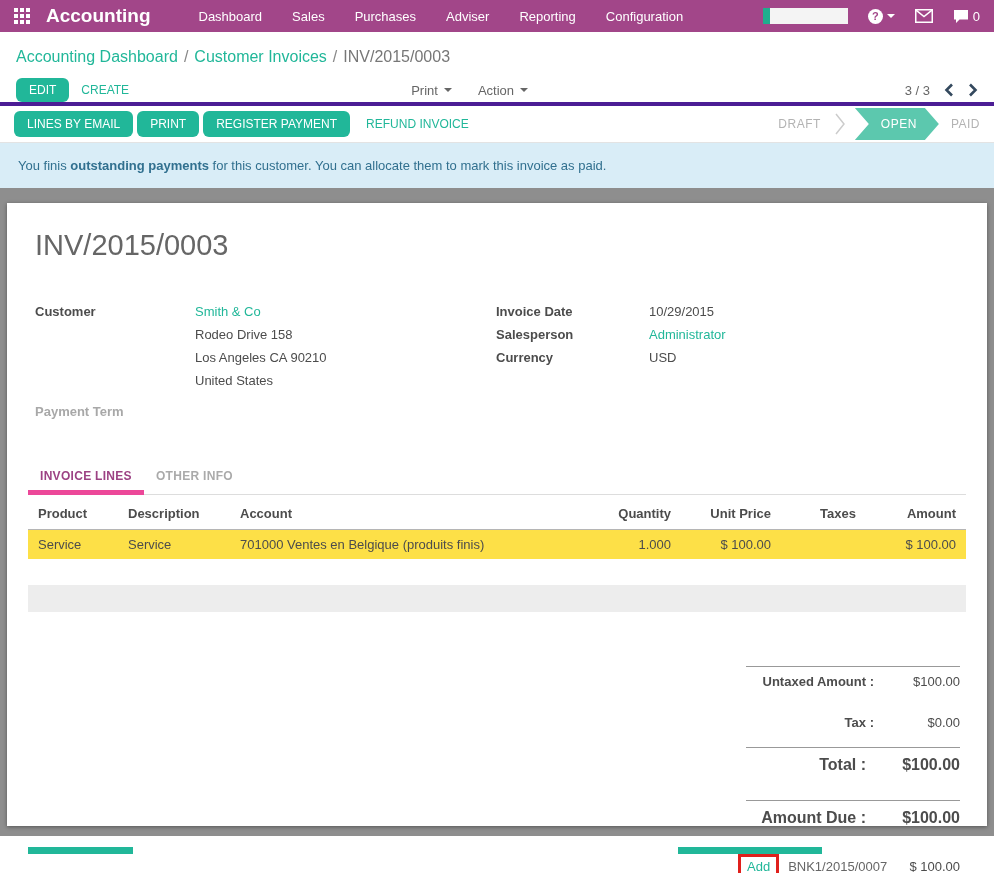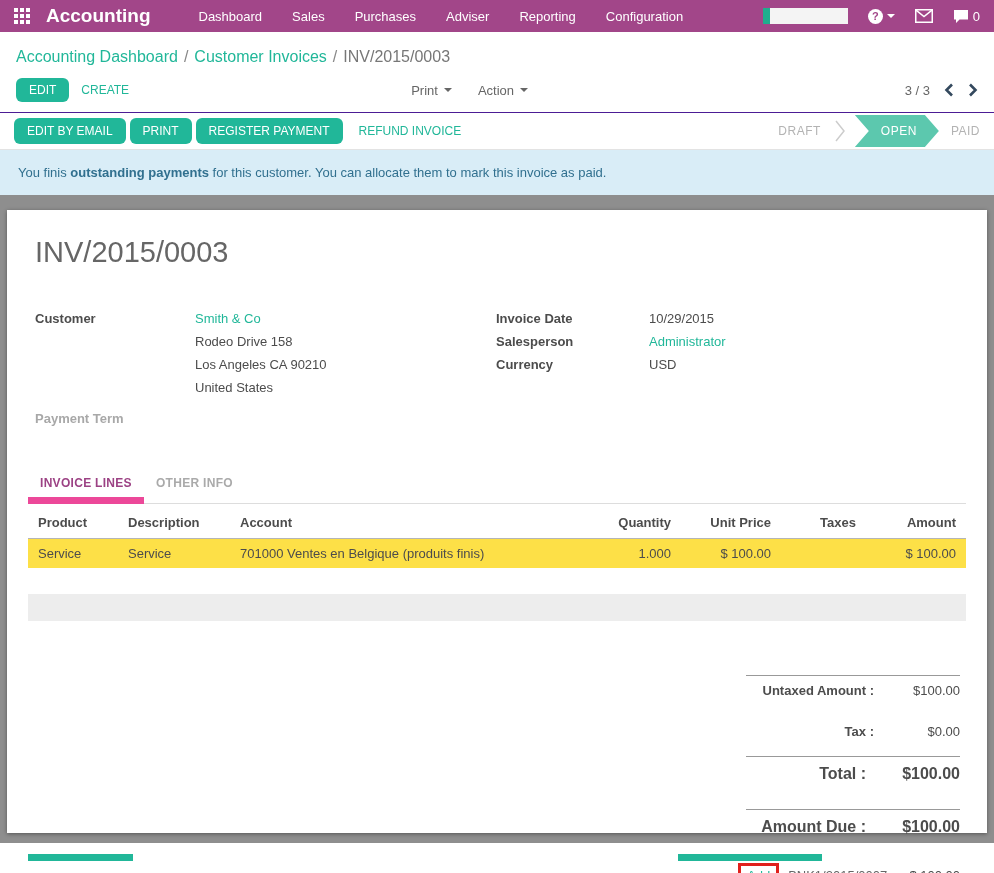--- a/index.html
+++ b/index.html
@@ -20,21 +20,21 @@
   .user-box i { display:block; width:7px; height:100%; background:#1fae8e; }
   .help-wrap { display:flex; align-items:center; gap:4px; cursor:pointer; }
   .help-circle { width:15px; height:15px; border-radius:50%; background:#fff;
     color:#a24689; font-size:11px; font-weight:bold; text-align:center; line-height:15px; }
   .caret-w { width:0; height:0; border-left:4px solid transparent;
     border-right:4px solid transparent; border-top:4px solid #fff; }
   .msg-count { font-size:13px; margin-left:4px; }
   .chat-wrap { display:flex; align-items:center; cursor:pointer; }
 
   
-  .cp { padding:16px 16px 10px 16px; border-bottom:1px solid #4c1d95; }
+  .cp { padding:16px 16px 0 16px; border-bottom:4px solid #4c1d95; }
   .breadcrumb { font-size:16px; margin-bottom:12px; }
   .breadcrumb a { color:#21b799; text-decoration:none; cursor:pointer; }
   .breadcrumb .sep { color:#888; margin:0 6px; }
   .breadcrumb .current { color:#777; }
   .cp-row { display:flex; align-items:center; }
   .btn-teal { background:#21b799; color:#fff; border:none; font-size:12px;
     padding:5px 13px; border-radius:6px; cursor:pointer;
     font-family:"Liberation Sans", sans-serif; }
   .btn-link-teal { background:none; border:none; color:#21b799; font-size:12px;
     padding:5px 12px; cursor:pointer; font-family:"Liberation Sans", sans-serif; }
@@ -78,21 +78,21 @@
   .link-teal { color:#21b799; text-decoration:none; cursor:pointer; }
   .fields-right { width:470px; }
   .fr-row { display:flex; line-height:23px; }
   .fr-row .field-label { width:153px; }
   .pt-label { margin-top:8px; }
 
   
   .tabs { display:flex; margin:40px 0 0 0; border-bottom:1px solid #ddd; }
   .tab { font-size:12px; font-weight:bold; padding:6px 12px 7px 12px; cursor:pointer;
     letter-spacing:.3px; }
-  .tab.active { color:#9c4284; border-bottom:7px solid #ec4899; margin-bottom:-1px; }
+  .tab.active { color:#9c4284; border-bottom:5px solid #ec4899; margin-bottom:-1px; }
   .tab.inactive { color:#aaa; }
 
   
   table.lines { width:100%; border-collapse:collapse; font-size:13px; margin-top:3px; }
   table.lines th { text-align:left; font-weight:bold; color:#4c4c4c;
     padding:8px 10px; border-bottom:1px solid #b5b5b5; }
   table.lines th.num, table.lines td.num { text-align:right; }
   table.lines td { padding:7px 10px; background:#fde047; color:#4c4c4c;margin-left:7px; }
   .empty-bar { height:27px; background:#ededed; margin-top:26px; }
 
@@ -193,21 +193,21 @@
       <span class="pager-arrow">
         <svg width="10" height="14" viewBox="0 0 10 14">
           <polyline points="2,1.5 7.5,7 2,12.5" fill="none" stroke="#34495e" stroke-width="2.6"></polyline>
         </svg>
       </span>
     </div>
   </div>
 </div>
 
 <div class="statusbar">
-  <button class="btn-teal">EDIT BY EMAIL</button>
+  <button class="btn-teal">LINES BY EMAIL</button>
   <button class="btn-teal">PRINT</button>
   <button class="btn-teal">REGISTER PAYMENT</button>
   <button class="btn-link-teal">REFUND INVOICE</button>
   <div class="sb-states">
     <span class="state-muted">DRAFT</span>
     <svg class="state-sep" width="10" height="24" viewBox="0 0 10 24">
       <polyline points="1,2 9,12 1,22" fill="none" stroke="#cccccc" stroke-width="1.5"></polyline>
     </svg>
     <span class="state-open">OPEN</span>
     <span class="state-muted state-paid">PAID</span>

